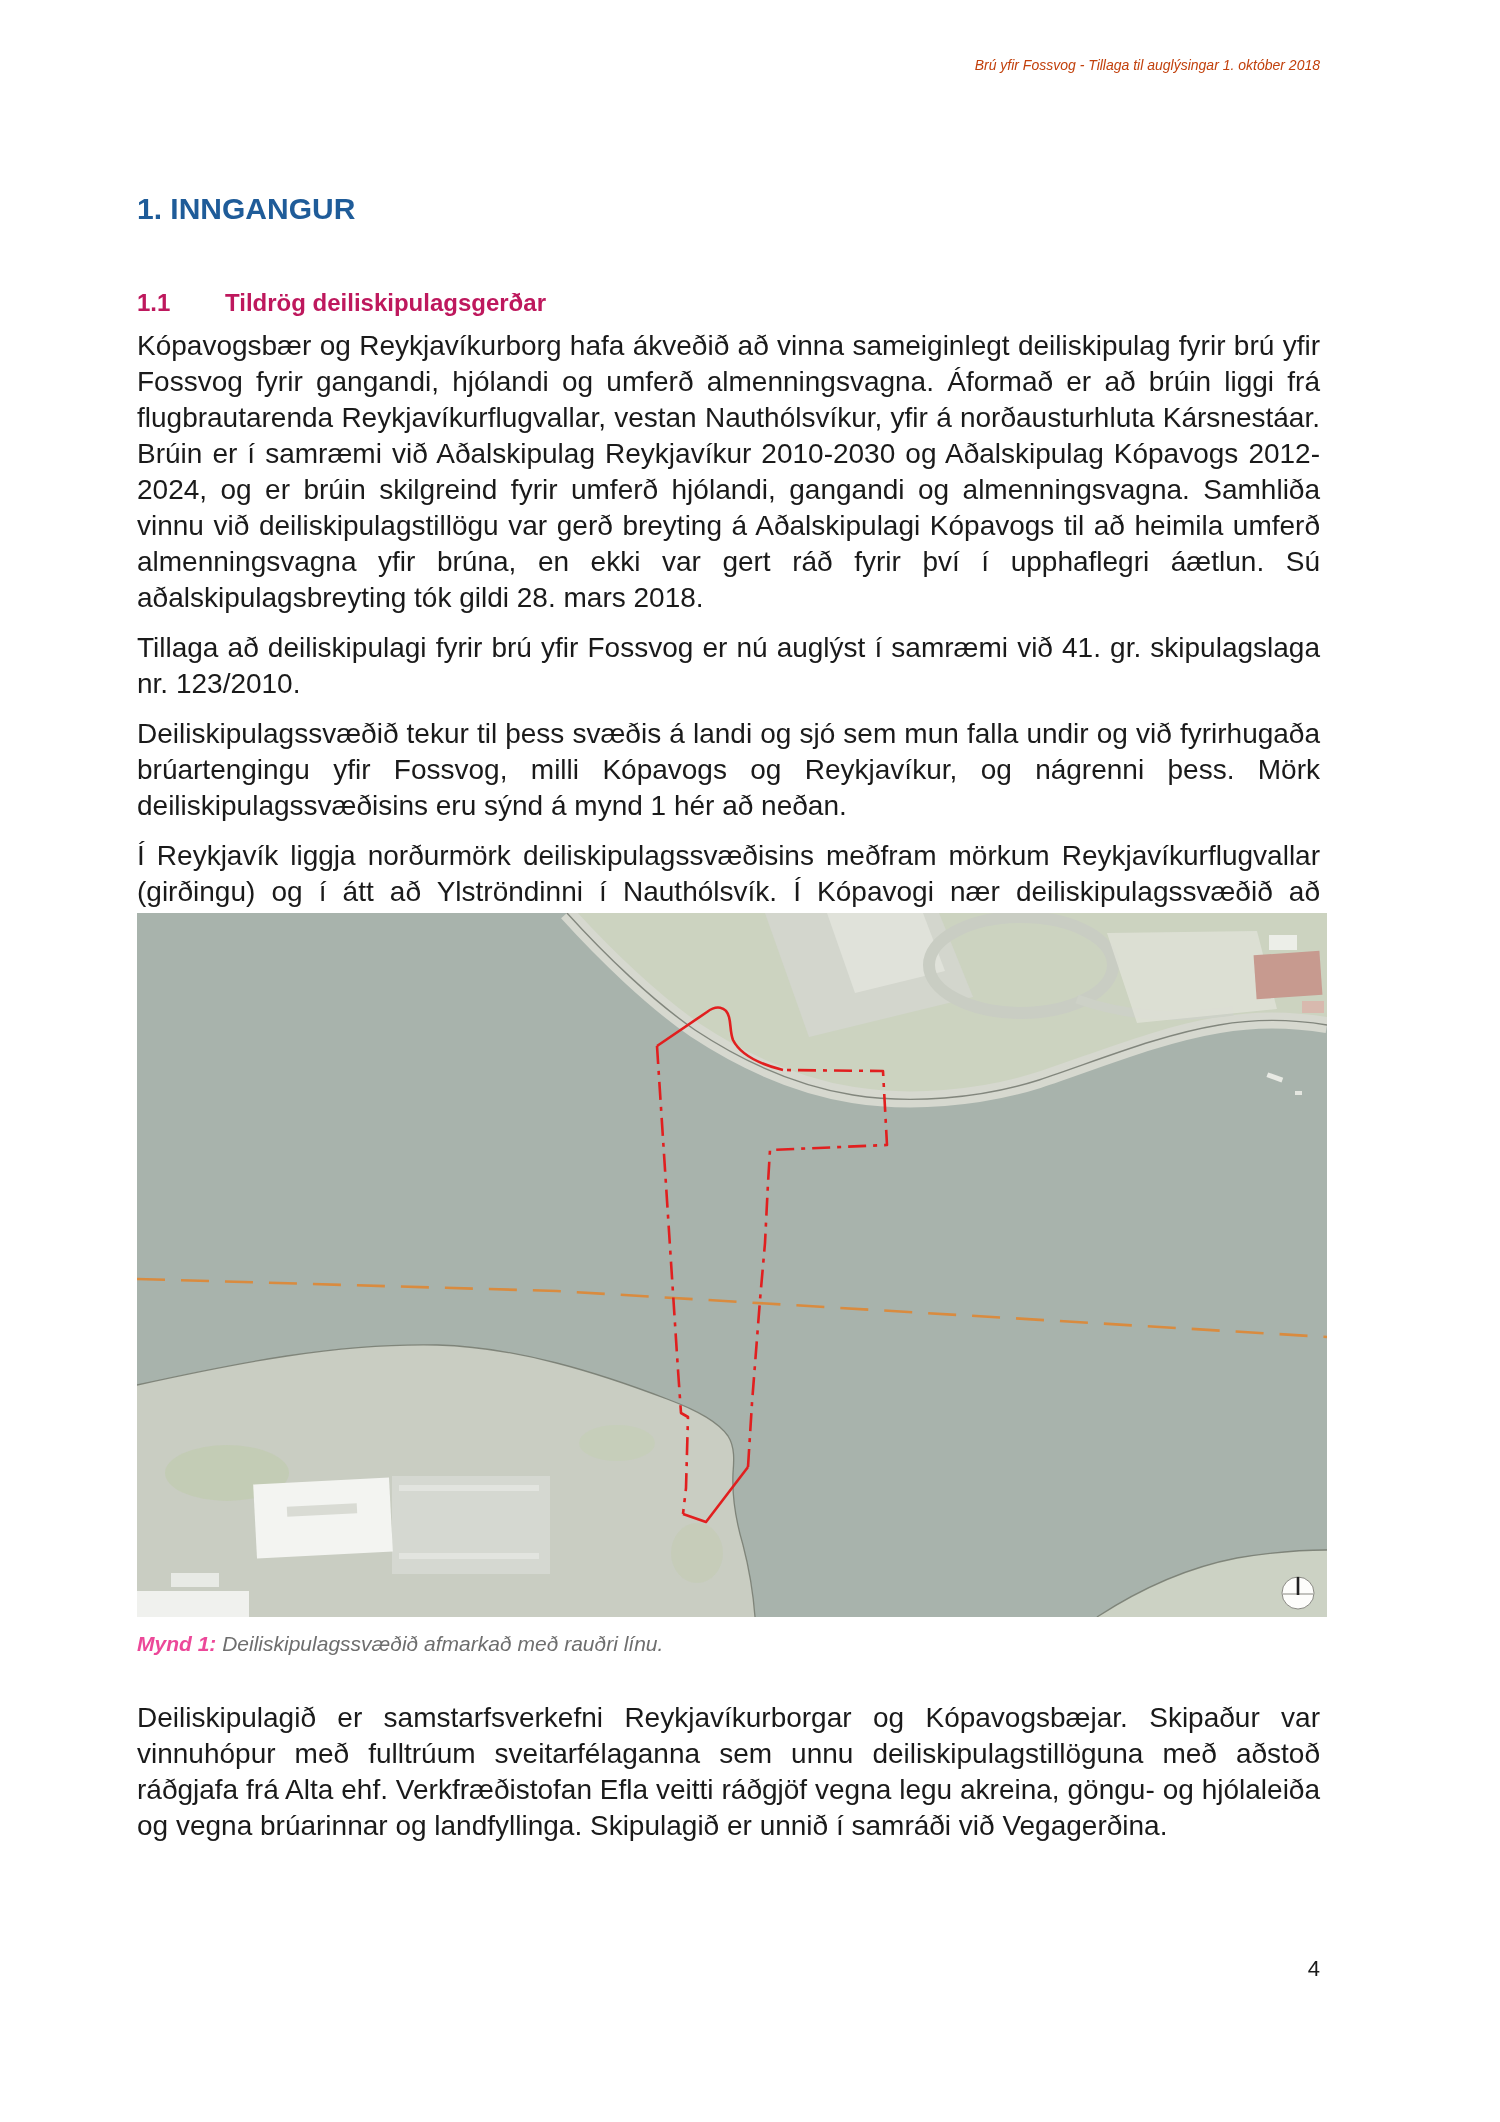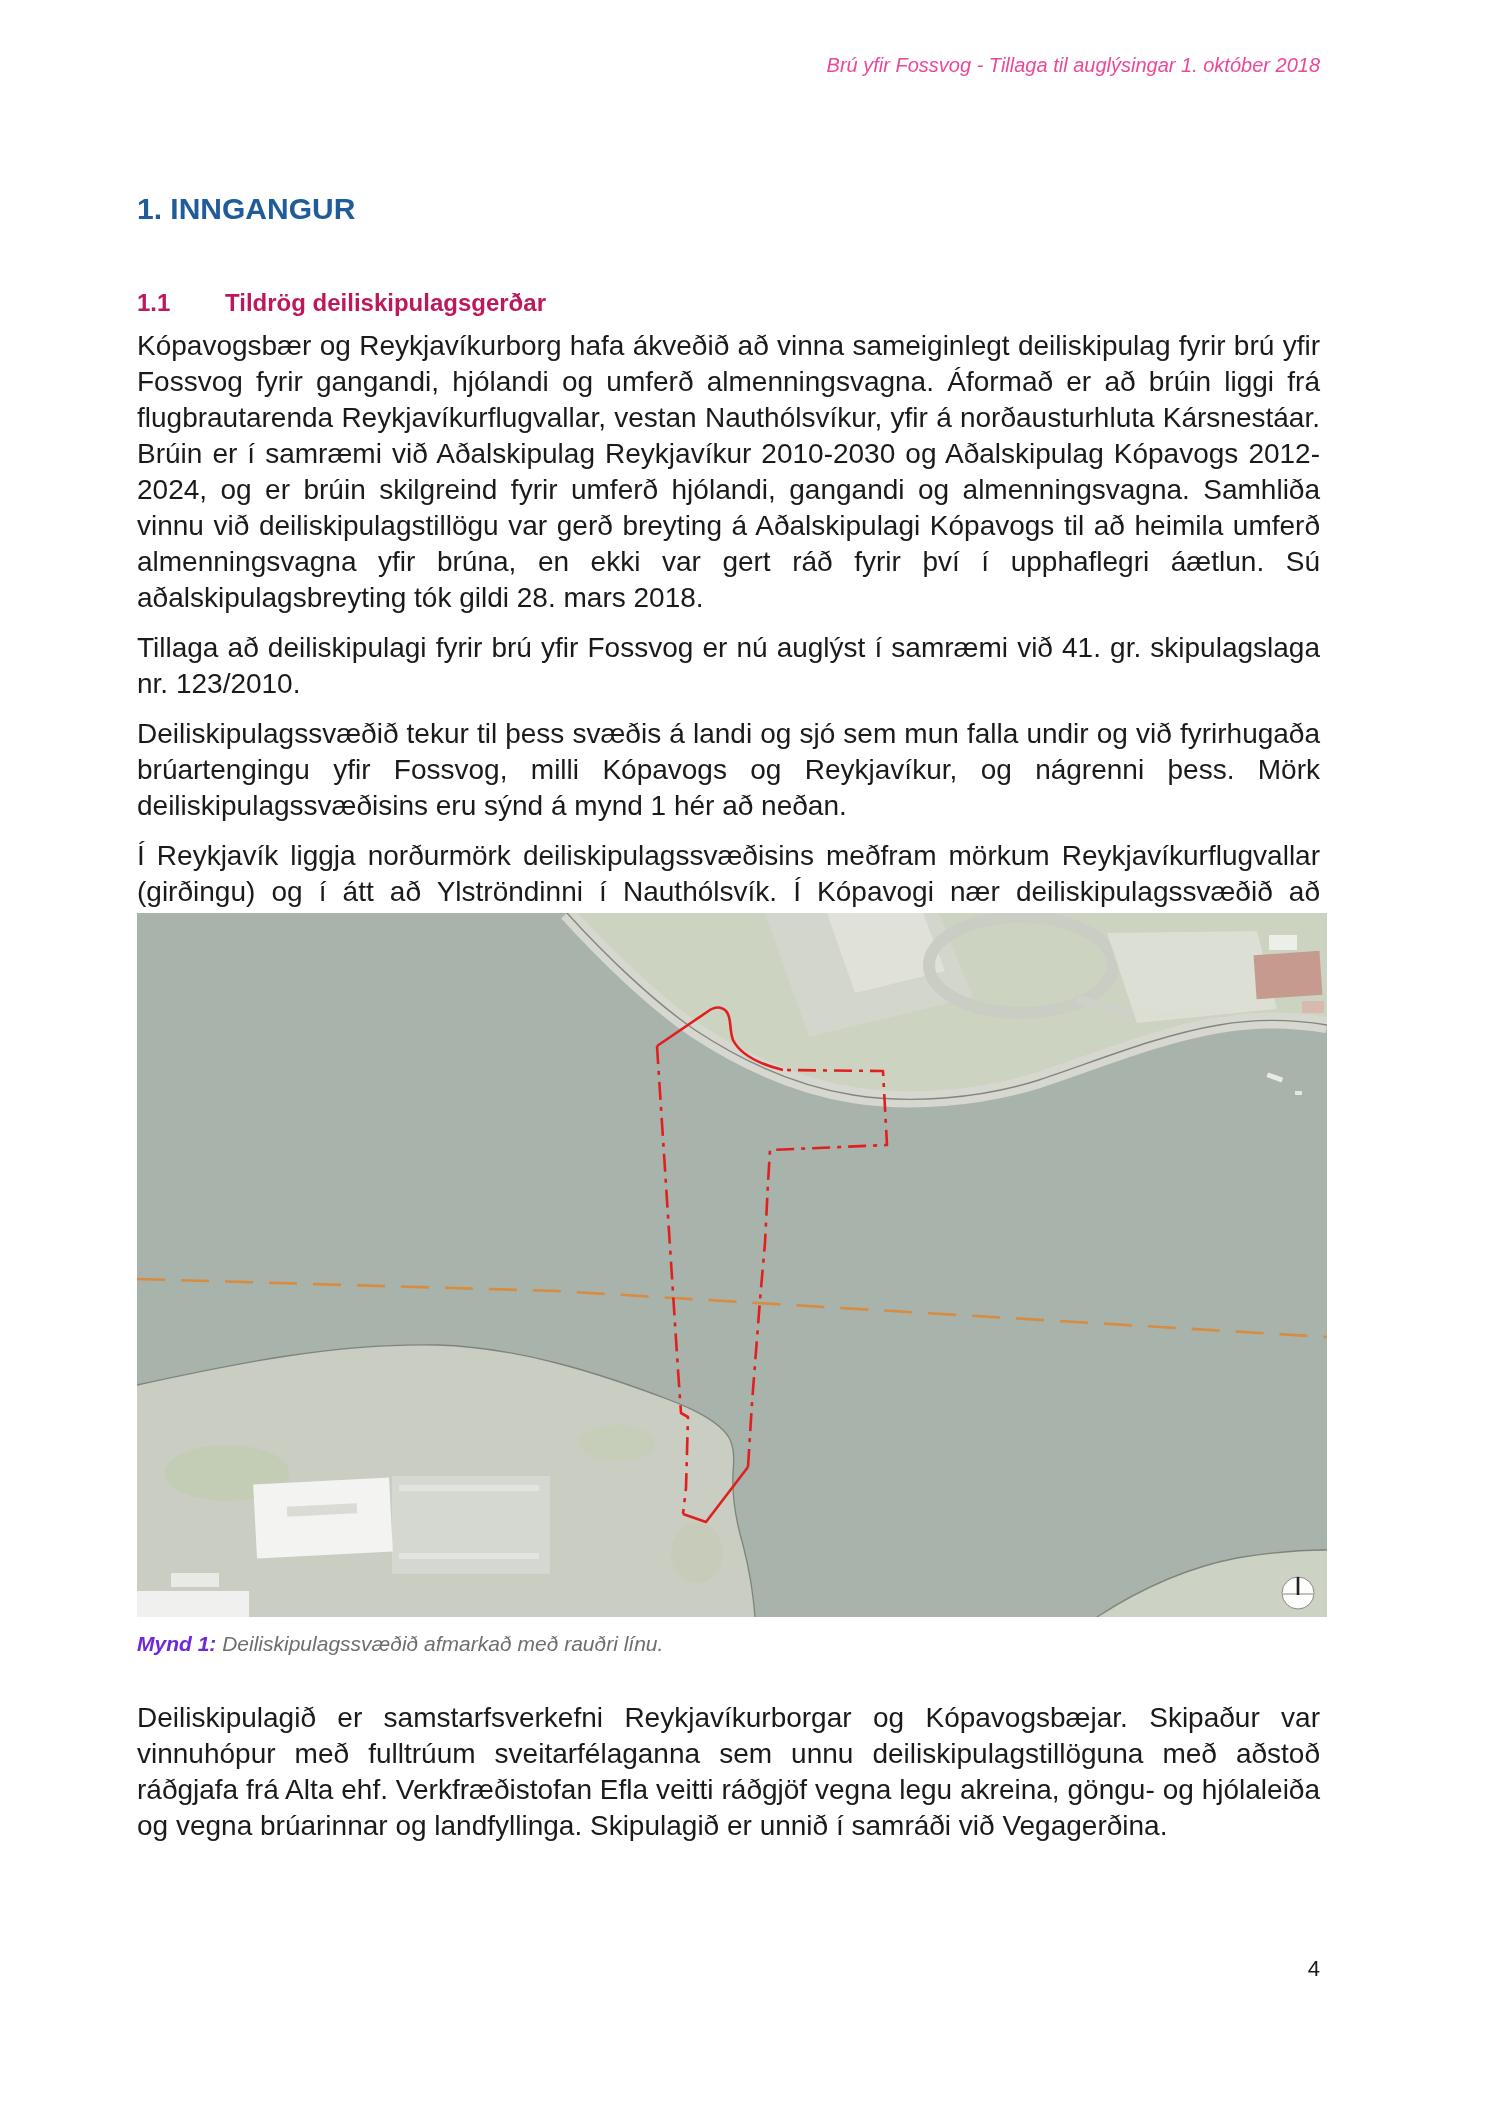--- a/index.html
+++ b/index.html
@@ -8,22 +8,22 @@
     width:1500px;height:2122px;
     background:#ffffff;
     font-family:"Liberation Sans","DejaVu Sans",sans-serif;
     color:#1a1a1a;
     margin:0 auto;
     overflow:hidden;
   }
   .doc-header{
     position:absolute;top:52px;left:137px;width:1183px;
     text-align:right;
-    font-size:20px;line-height:26px;
-    font-style:italic;color:#ec4899;
+    font-size:14px;line-height:26px;
+    font-style:italic;color:#c2410c;
   }
   .textblock{position:absolute;left:137px;width:1183px;}
   .tb-top{top:190px;}
   h1.doc-title{
     margin:0 0 60px 0;
     font-size:30px;line-height:38px;font-weight:bold;
     color:#1f5c99;
   }
   h2.sec-heading{
     margin:32px 0 10px 0;
@@ -39,21 +39,21 @@
   .figure{
     position:absolute;left:137px;top:913px;
     width:1190px;height:704px;
   }
   .figure svg{display:block;}
   .fig-caption{
     position:absolute;left:137px;top:1630px;width:1183px;
     font-size:21px;line-height:27px;
     font-style:italic;color:#6e6e6e;
   }
-  .fig-caption .cap-label{font-weight:bold;color:#6d28d9;text-align:right;}
+  .fig-caption .cap-label{font-weight:bold;color:#ec4899;text-align:right;}
   .tb-after{top:1700px;}
   .tb-after h2.sec-heading{margin-top:0;}
   .page-number{
     position:absolute;top:1956px;left:137px;width:1183px;
     text-align:right;
     font-size:22px;color:#1a1a1a;
   }
 </style>
 </head>
 <body>

